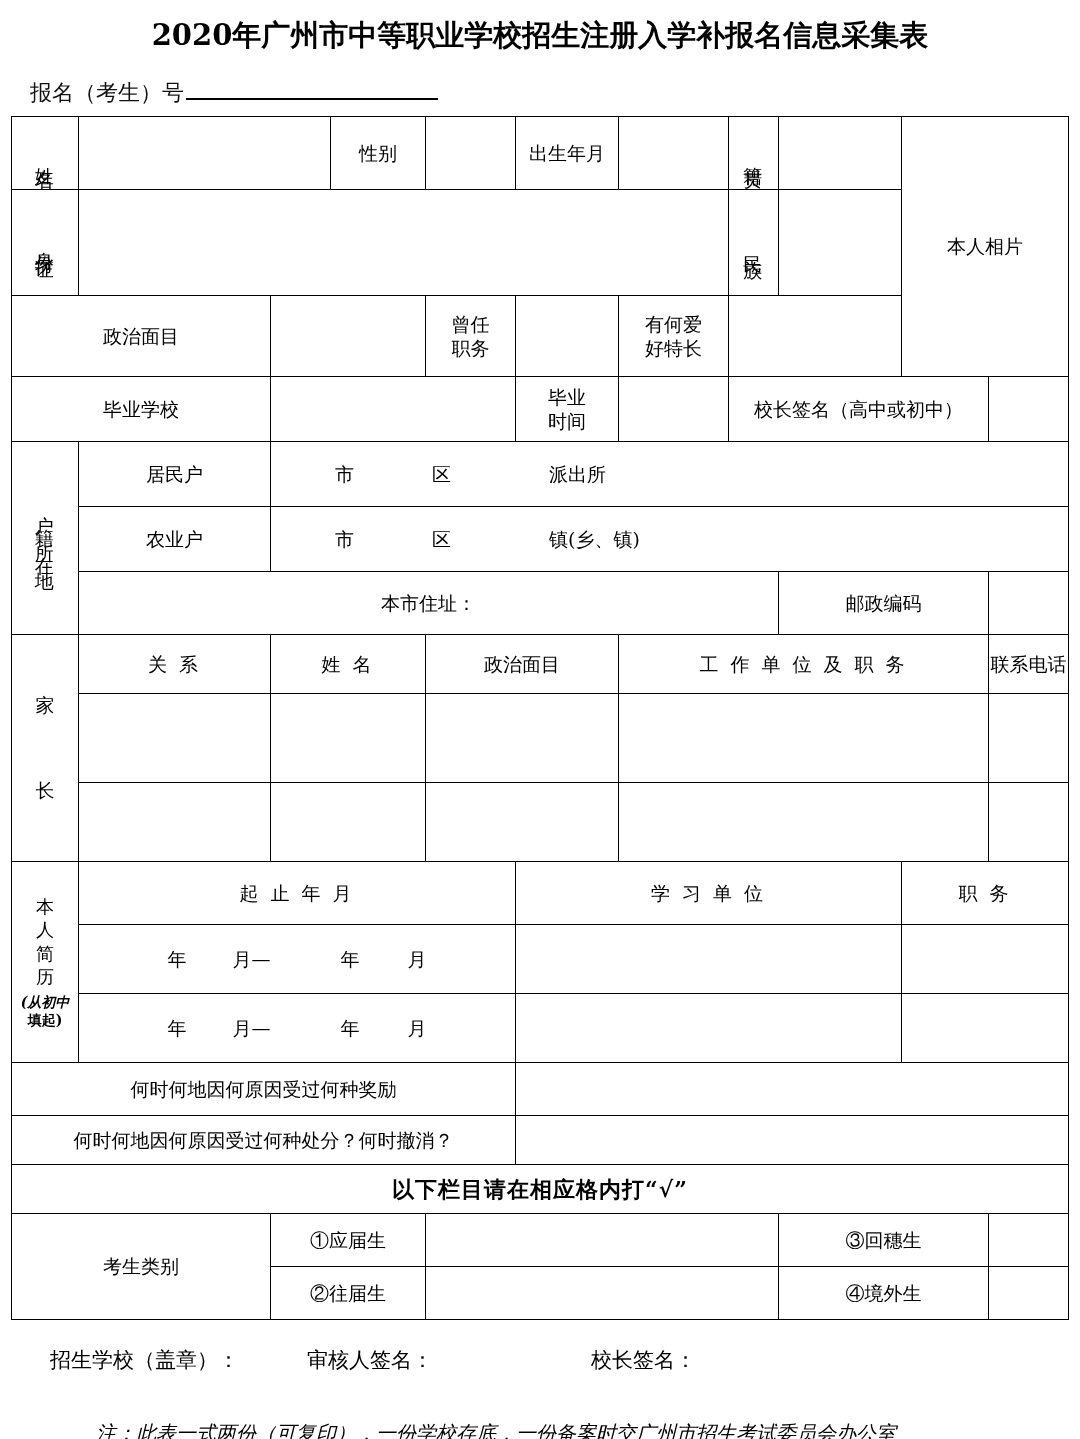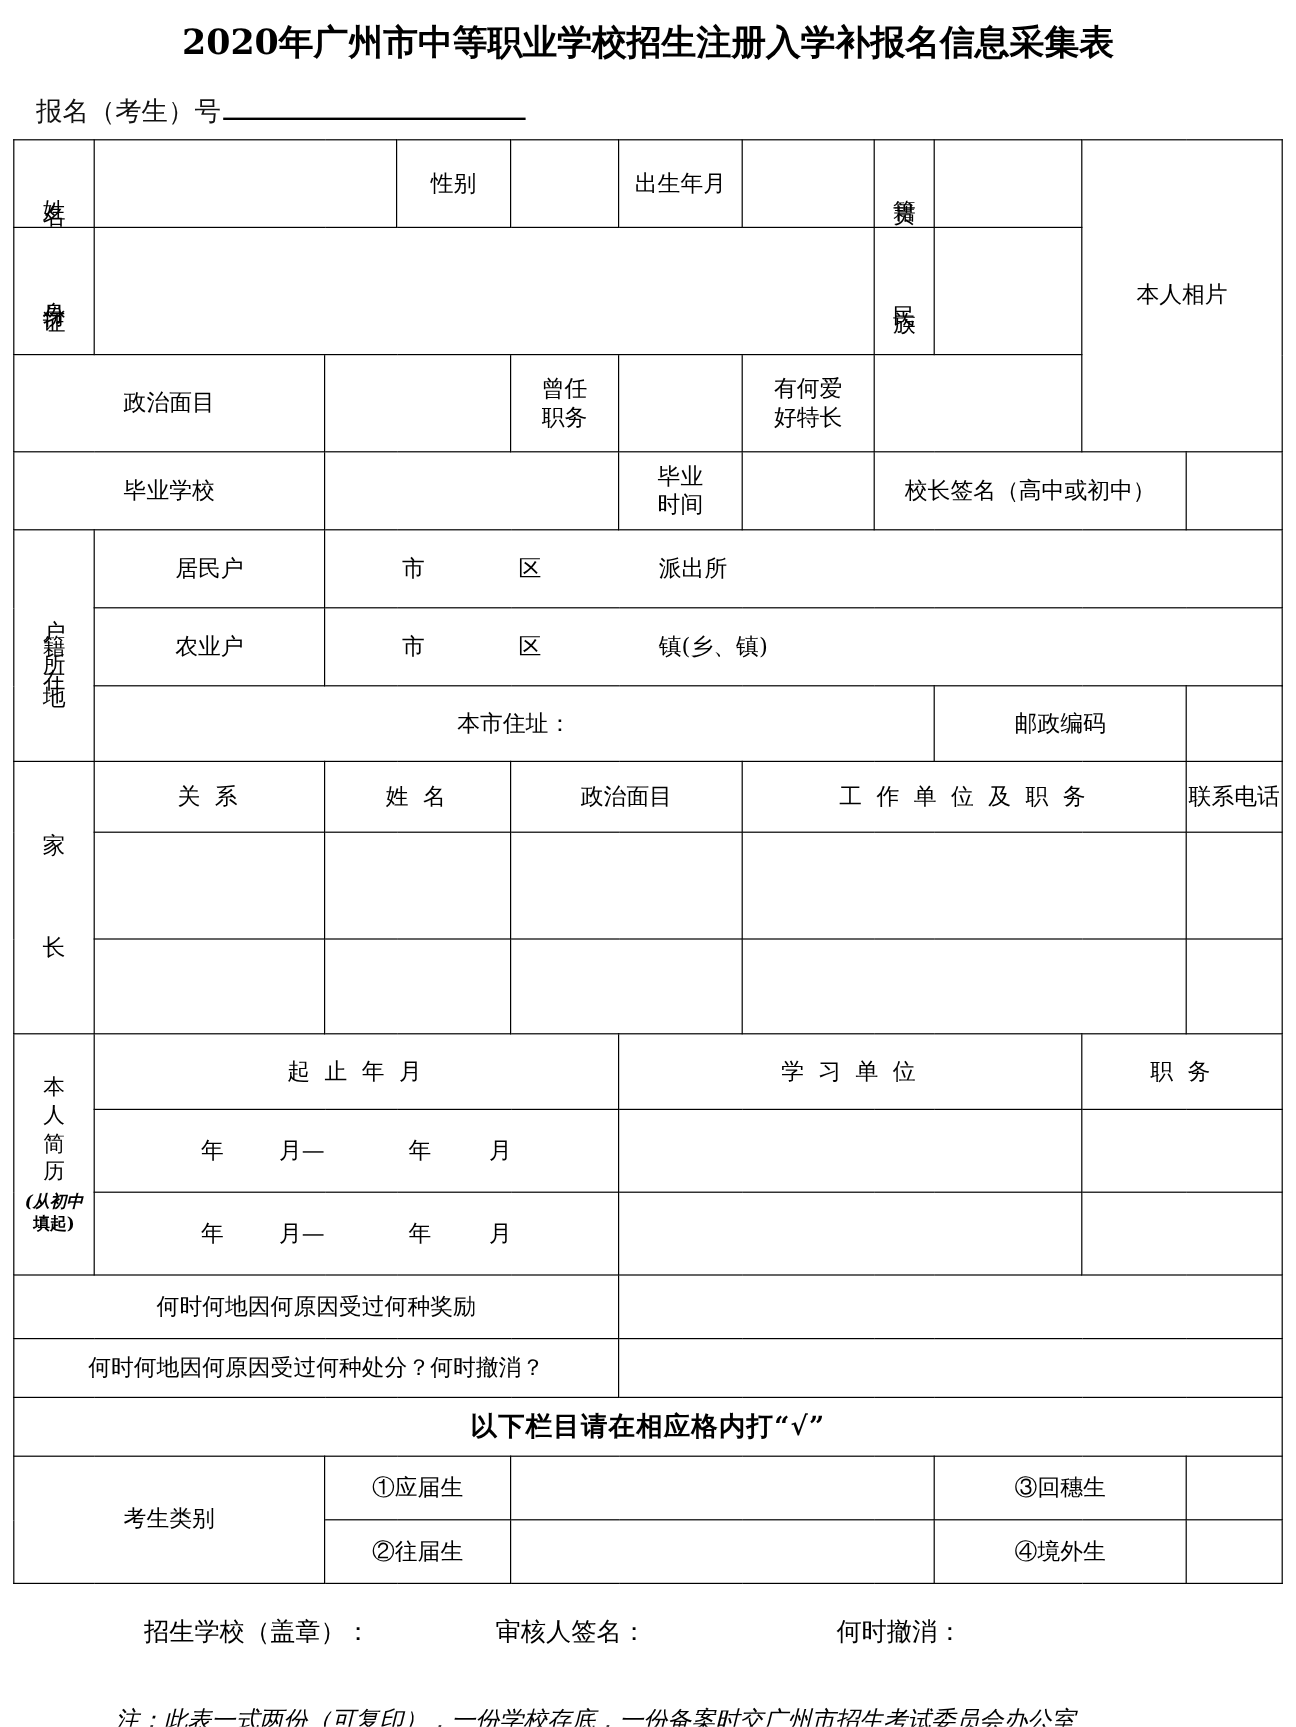--- a/index.html
+++ b/index.html
@@ -115,22 +115,22 @@
   }
 
   
   .sign-row {
     margin: 26px 0 0 0;
     display: flex;
     font-family: "DejaVu Serif", "Liberation Serif", serif;
     font-size: 21px;
     color: #000;
   }
-  .sign-row .s1 { margin-left: 120px; }
-  .sign-row .s2 { margin-left: 104px; }
+  .sign-row .s1 { margin-left: 50px; }
+  .sign-row .s2 { margin-left: 68px; }
   .sign-row .s3 { margin-left: 158px; }
 
   .note {
     margin: 42px 30px 0 96px;
     font-family: "DejaVu Serif", "Liberation Serif", serif;
     font-size: 20px;
     line-height: 1.75;
     color: #000;
     font-style: italic;
   }
@@ -339,21 +339,21 @@
       <td colspan="4" class="blank"></td>
       <td colspan="2" class="lbl-left">④境外生</td>
       <td class="blank"></td>
     </tr>
   </tbody>
     </table>
 
   <div class="sign-row">
     <span class="s1">招生学校（盖章）：</span>
     <span class="s2">审核人签名：</span>
-    <span class="s3">何时撤消：</span>
+    <span class="s3">校长签名：</span>
   </div>
 
   <div class="note">
     <div>注：此表一式两份（可复印），一份学校存底，一份备案时交广州市招生考试委员会办公室</div>
 
   </div>
 
 </div>
 
 </body></html>

